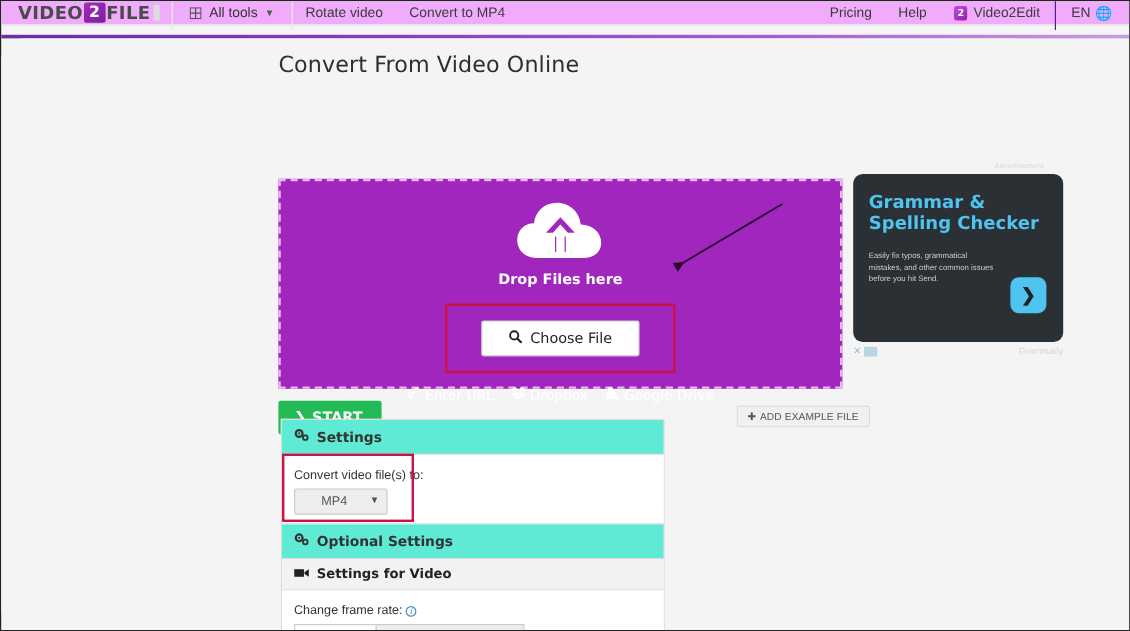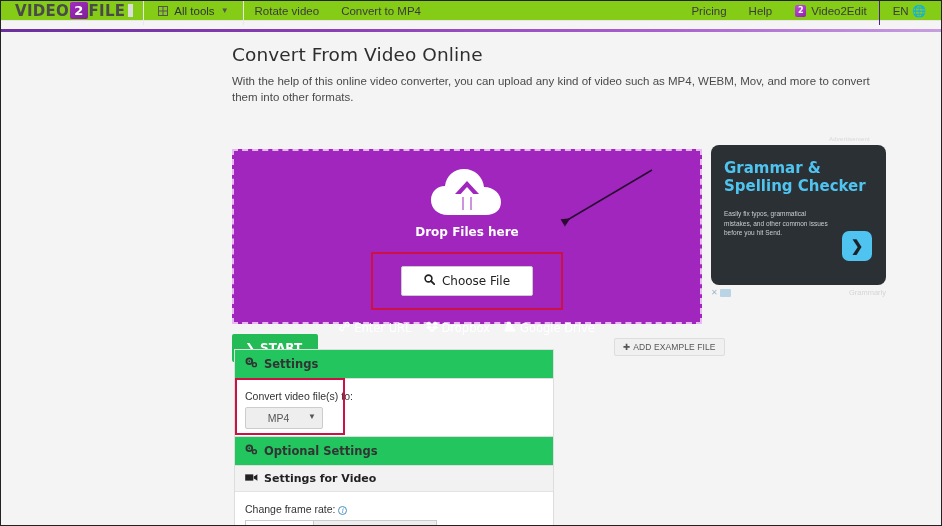--- a/index.html
+++ b/index.html
@@ -14,21 +14,21 @@
     width: 942px; height: 526px;
     background: #f4f4f4;
     border: 1px solid #222;
     overflow: hidden;
   }
 
   
   .header {
     position: absolute; left: 0; top: 0;
     width: 940px; height: 20px;
-    background: #84cc16;
+    background: #f0abfc;
     display: flex; align-items: center;
     border-bottom: 1px solid #e6e6e6;
   }
   .header-accent {
     position: absolute; left: 0; top: 28px;
     width: 940px; height: 3px;
     background: linear-gradient(to right, #6b2f9e 0%, #8b3fb5 35%, #a95fcf 70%, #c79ee0 100%);
   }
   .logo {
     display: flex; align-items: center;
@@ -168,21 +168,21 @@
     display: flex; align-items: center; gap: 3px;
     letter-spacing: .1px;
   }
 
   
   .panel {
     position: absolute; left: 233px; width: 320px;
     background: #fff; border: 1px solid #ddd;
   }
   .panel-head {
-    background: #22c55e; border-bottom: 1px solid #ddd;
+    background: #5eead4; border-bottom: 1px solid #ddd;
     padding: 7px 10px;
     font-size: 11.5px; color: #333; font-weight: bold;
     display: flex; align-items: center; gap: 6px;
     font-family: "DejaVu Sans", sans-serif;
   }
   .panel-body { padding: 11px 10px 12px 10px; background:#fff; }
   .field-label { font-size: 10.5px; color: #333; margin-bottom: 5px; }
   .select-box {
     position: relative; width: 78px;
     background: #eeeeee; border: 1px solid #ccc;
@@ -297,21 +297,20 @@
         <span>🌐</span>
       </div>
     </div>
   </div>
   <div class="header-accent"></div>
 
   <div class="main">
 
     <div class="content">
       <h1 class="title">Convert From Video Online</h1>
-      <p class="subtitle">With the help of this online video converter, you can upload any kind of video such as MP4, WEBM, Mov, and more to convert them into other formats.</p>
     </div>
 
     <div class="dropzone">
       <div class="cloud">
         <svg width="76" height="54" viewBox="0 0 76 54">
           <path d="M19 50 C8 50 2 43 2 35 C2 27 8 21 16 21 C17 11 25 4 35 4 C46 4 54 12 55 22 C65 22 72 29 72 37 C72 45 66 50 57 50 Z" fill="#ffffff"></path>
           <rect x="32" y="25" width="12" height="22" fill="#ffffff"></rect>
           <path d="M38 14 L52 30 L24 30 Z" fill="#ffffff"></path>
           <path d="M38 16 L50 29 L26 29 Z" fill="#a026be"></path>
           <rect x="33.5" y="28" width="9" height="17" fill="#a026be"></rect>

